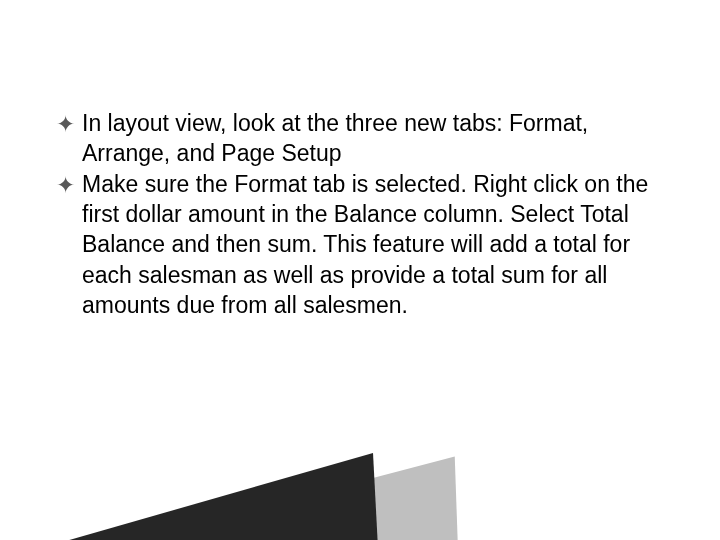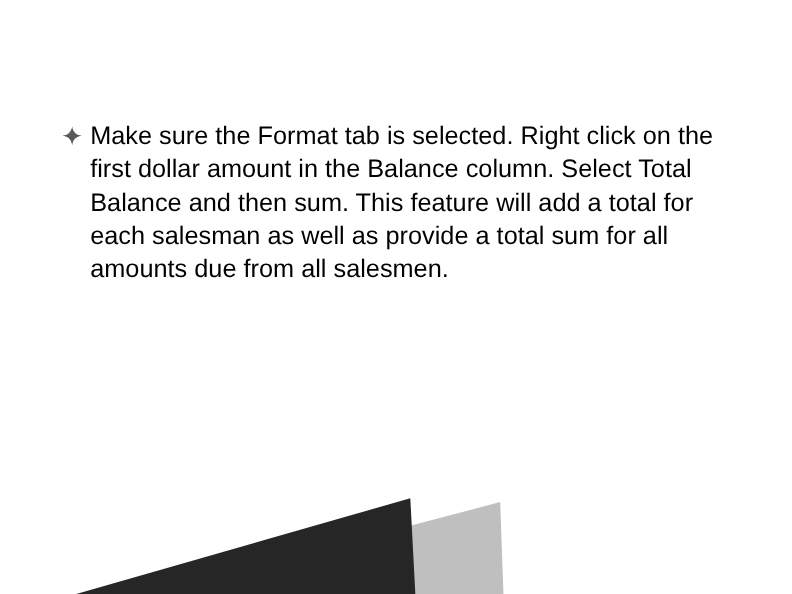--- a/index.html
+++ b/index.html
@@ -55,20 +55,21 @@
     transform-origin:left bottom;
   }
 </style>
 </head>
 <body>
 
 <div class="content">
   <ul class="bullets">
     <li>
       <span class="bullet">✦</span>
+      <span>In layout view, look at the three new tabs: Format, Arrange, and Page Setup</span>
     </li>
     <li>
       <span class="bullet">✦</span>
       <span>Make sure the Format tab is selected.  Right click on the first dollar amount in the Balance column.  Select Total Balance and then sum.  This feature will add a total for each salesman as well as provide a total sum for all amounts due from all salesmen.</span>
     </li>
   </ul>
 </div>
 
 <div class="wedge gray"></div>
 <div class="wedge dark"></div>

